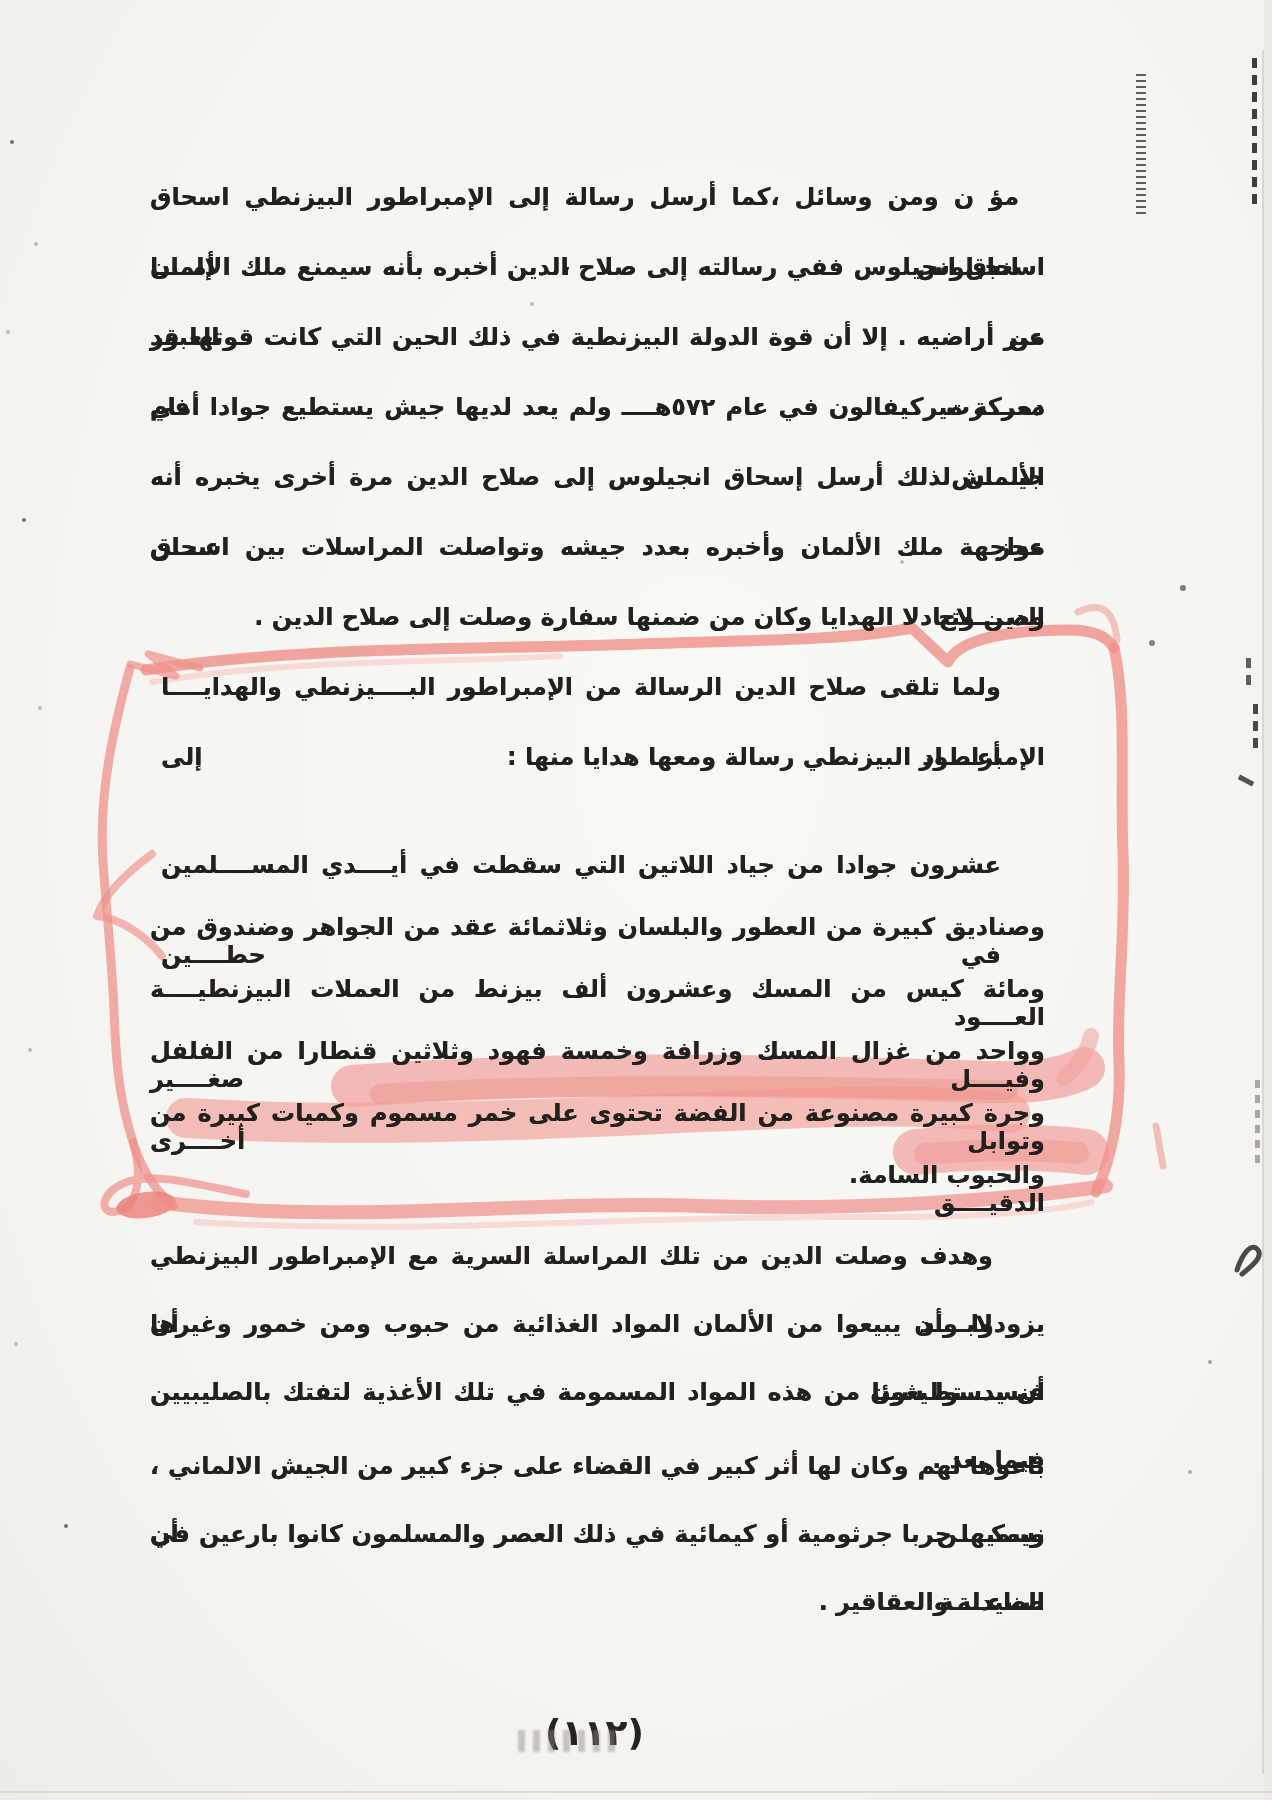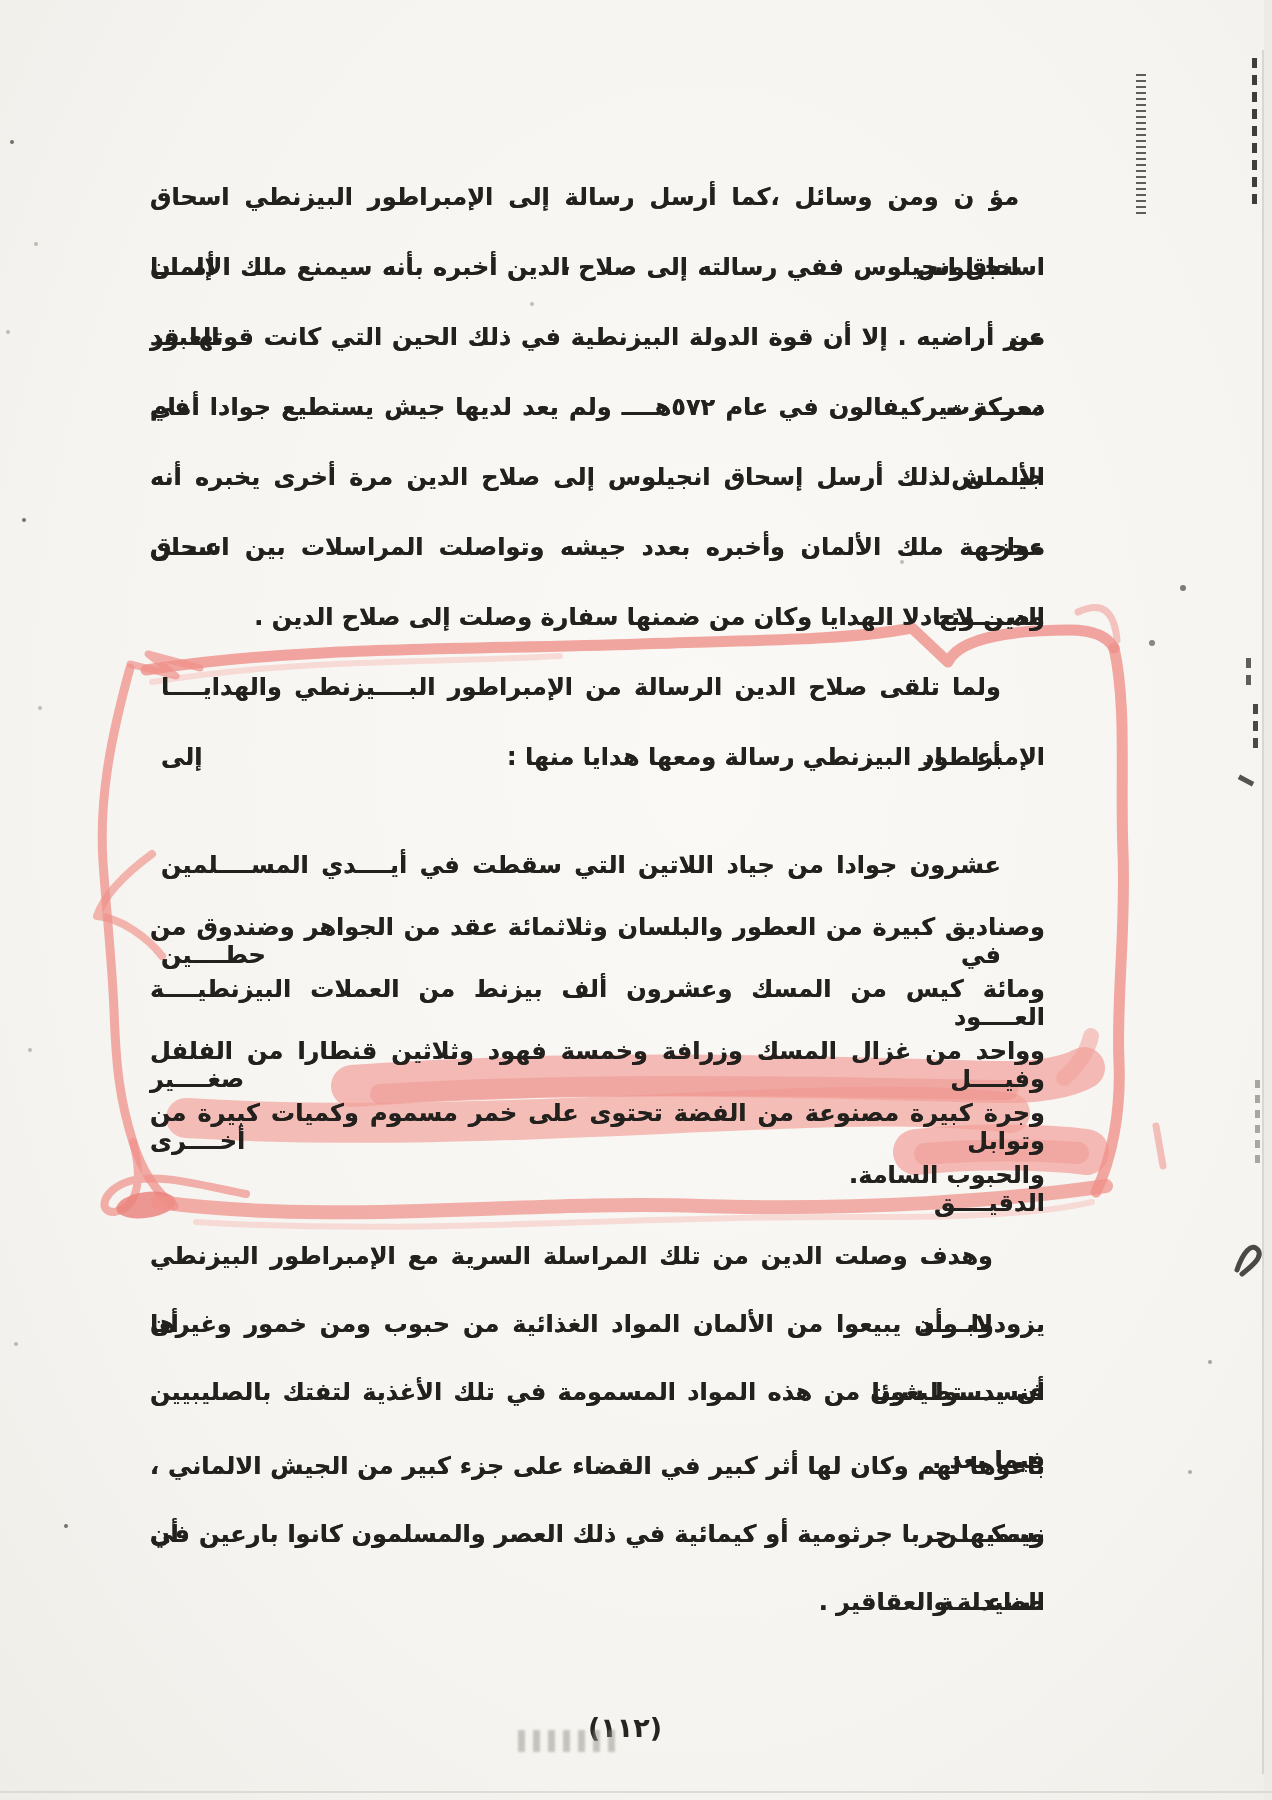--- a/index.html
+++ b/index.html
@@ -26,21 +26,21 @@
   .para.p4 .line,.para.p5 .line{height:68px;line-height:68px;}
   .para.p3{margin-top:28px;}
   .para.p4{margin-top:30px;}
   .para.p5{margin-top:6px;}
   .line.end{text-align-last:right;}
   .line.ind{padding-right:44px;margin-left:11px;}
   .line.ind-sm{padding-right:26px;}
   .line.ind-lg{padding-right:52px;}
   .pagenum{
     position:absolute;top:1712px;left:545px;width:160px;z-index:2;
-    text-align:center;font-size:27px;font-weight:bold;color:#26241f;
+    text-align:left;font-size:36px;font-weight:bold;color:#26241f;
     letter-spacing:2px;
   }
   .art{position:absolute;z-index:3;}
   .dashv{width:5px;background:repeating-linear-gradient(#1f1e1c 0 10px, transparent 10px 17px);}
   .dashv.gray{background:repeating-linear-gradient(#6a675f 0 8px, transparent 8px 15px);}
   .micro{width:10px;filter:blur(.4px);
     background:repeating-linear-gradient(#3a3833 0 2px, transparent 2px 6px);}
   .edge-shade{right:0;top:0;width:8px;height:1800px;background:#edebe6;}
   .edge-line{left:1262px;top:50px;width:2px;height:1724px;background:#c9c7c2;opacity:.65;}
   .hline{left:0;top:1791px;width:1272px;height:2px;background:#d7d5d0;opacity:.8;}

